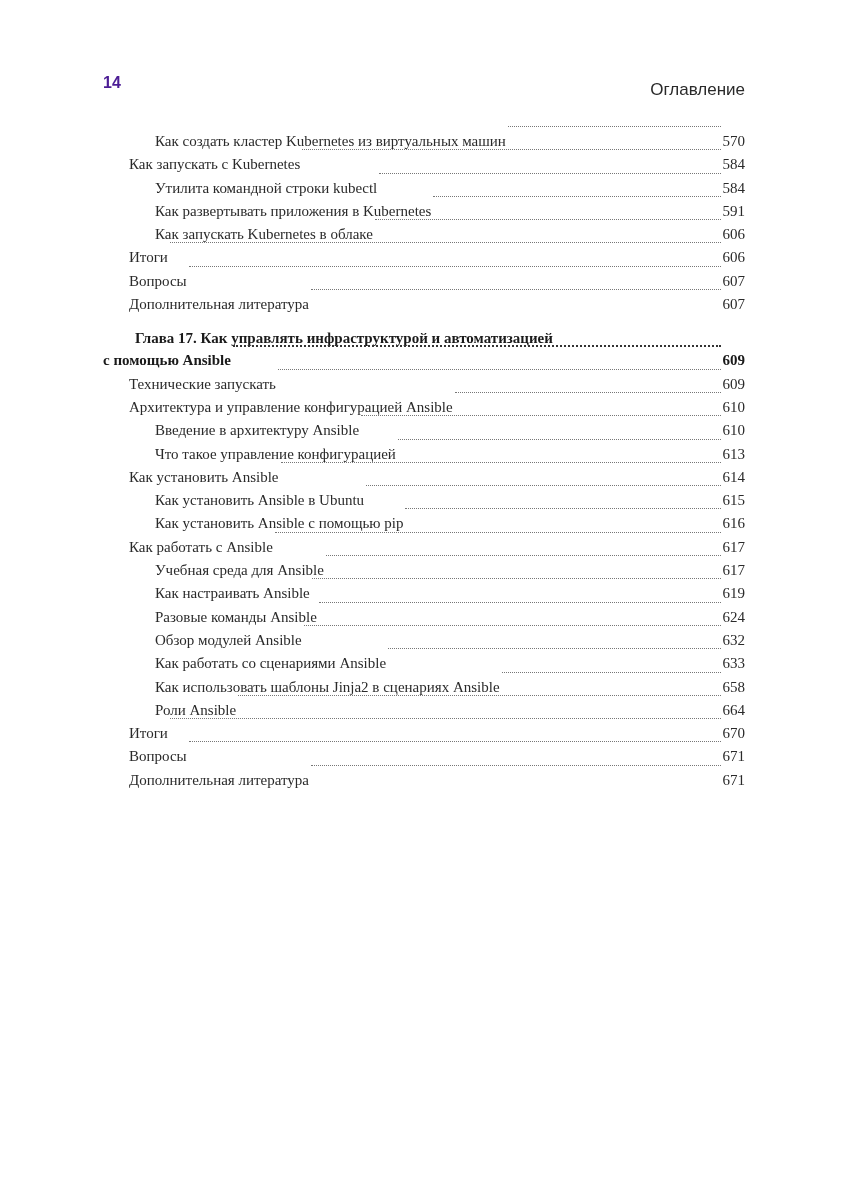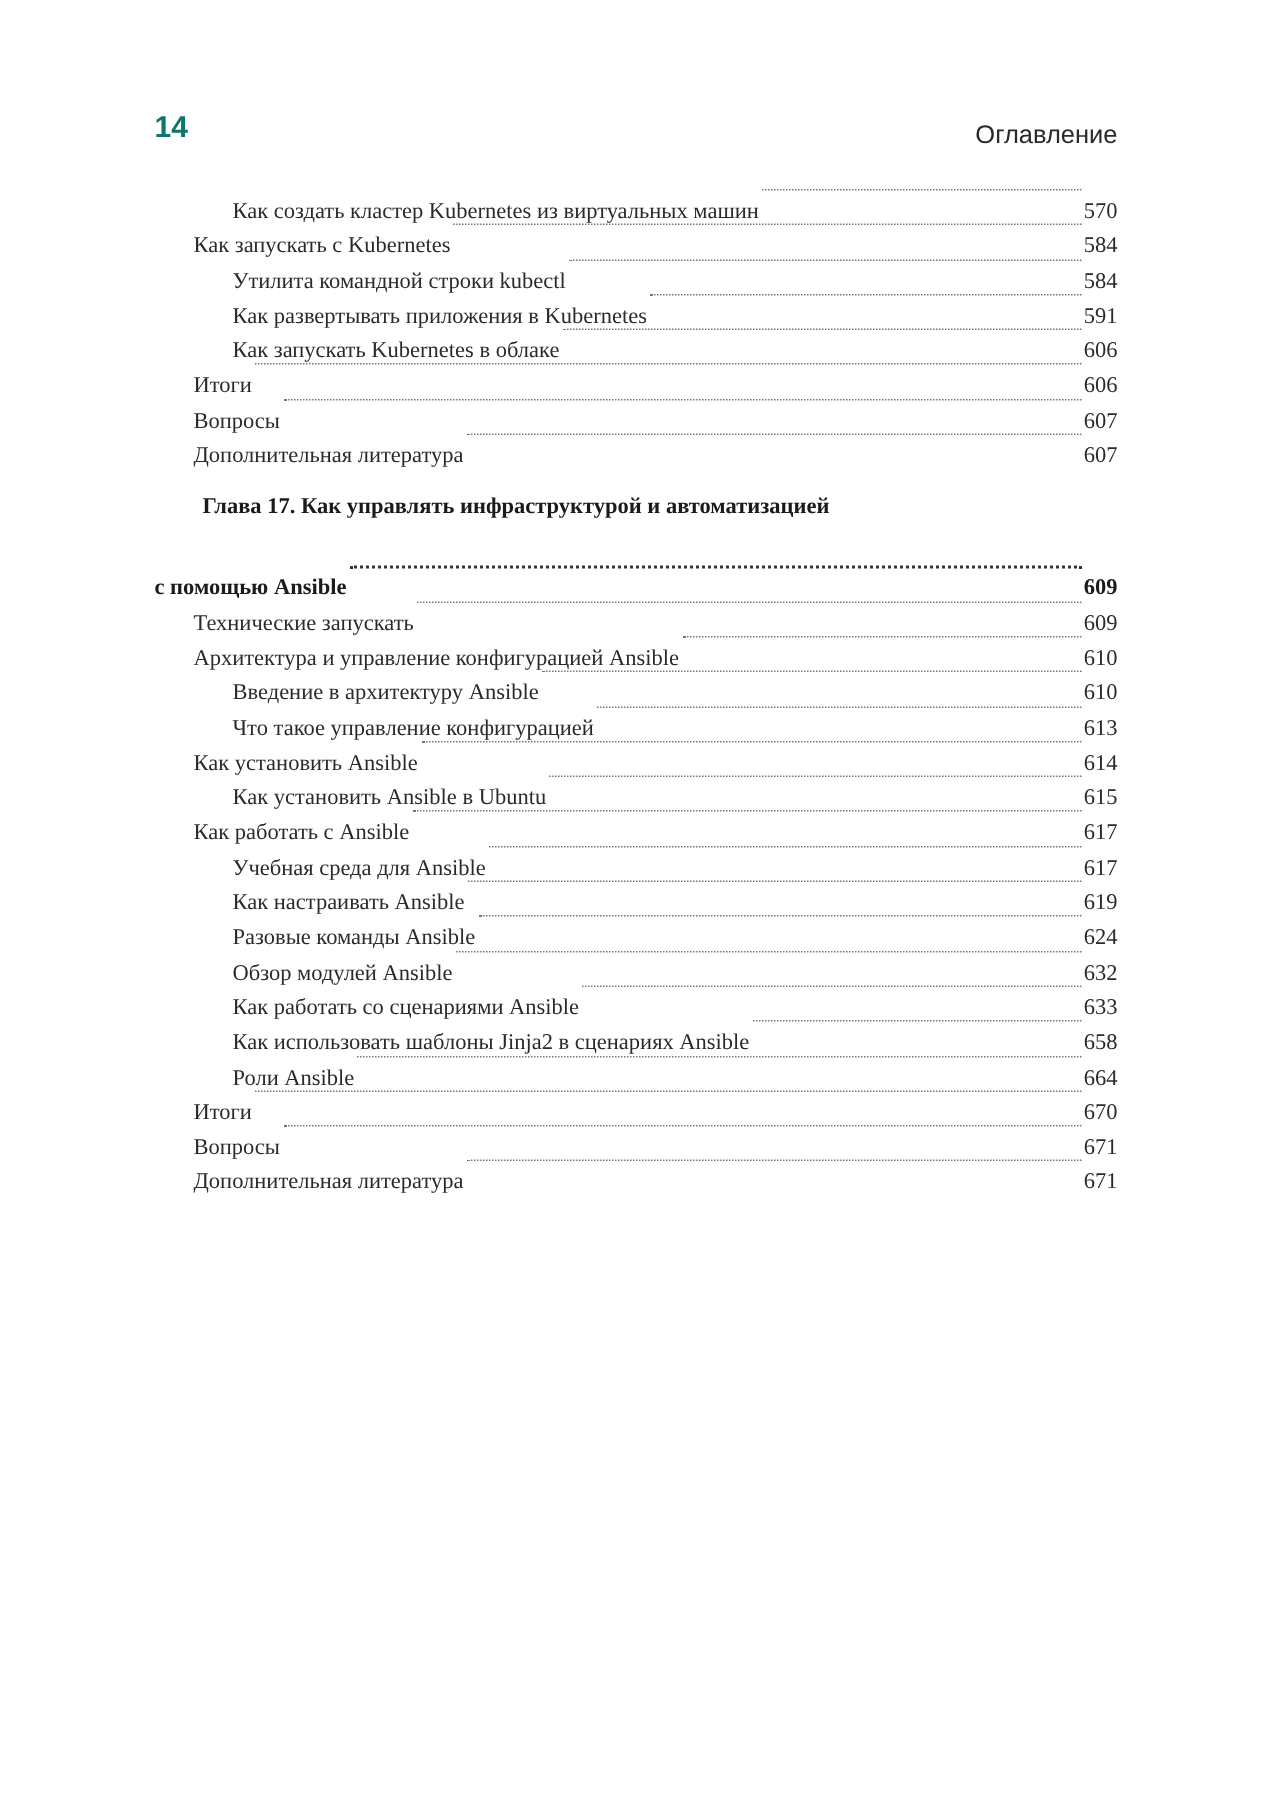--- a/index.html
+++ b/index.html
@@ -1,26 +1,26 @@
 <!DOCTYPE html>
 <html><head>
 <meta charset="utf-8">
 <style>
   html, body { margin: 0; padding: 0; background: #ffffff; }
   body { width: 849px; height: 1200px; position: relative; overflow: hidden; color: #2a2a2a; }
-  .page-num { position: absolute; left: 103px; top: 74px; font-family: "Liberation Sans", sans-serif; font-weight: bold; font-size: 20px; color: #0f766e; }
+  .page-num { position: absolute; left: 103px; top: 74px; font-family: "Liberation Sans", sans-serif; font-weight: bold; font-size: 16px; color: #4c1d95; }
   .running-head { position: absolute; right: 104px; top: 80px; font-family: "Liberation Sans", sans-serif; font-size: 17px; color: #2a2a2a; }
   .toc { position: absolute; left: 103px; top: 130px; width: 642px; font-family: "Liberation Serif", serif; font-size: 15px; }
   .row { display: flex; align-items: flex-start; height: 23.3px; line-height: 23.3px; white-space: nowrap; }
   .row .t { flex: 0 0 auto; }
   .row .dots { flex: 1 1 auto; overflow: hidden; margin: 0 2px; border-bottom: 1px dotted #777; height: 0; position: relative; top: -4px; }
   .row .p { flex: 0 0 auto; }
   .lvl1 { padding-left: 26px; }
   .lvl2 { padding-left: 52px; }
-  .chapter { font-weight: bold; color: #1a1a1a; margin-top: 32px; }
+  .chapter { font-weight: bold; color: #1a1a1a; }
   .chapter-line1 { height: 21px; line-height: 21px; margin-top: 12px; margin-left: 32px; }
   .chapter .dots { border-bottom: 2px dotted #333; top: -4px; }
 </style>
 </head>
 <body>
 
 <div class="page-num">14</div>
 <div class="running-head">Оглавление</div>
 
 <div class="toc">
@@ -98,20 +98,25 @@
       <div class="row lvl1">
         <span class="t">Как установить Ansible</span>
         <span class="dots"></span>
         <span class="p">614</span>
       </div>
       <div class="row lvl2">
         <span class="t">Как установить Ansible в Ubuntu</span>
         <span class="dots"></span>
         <span class="p">615</span>
       </div>
+      <div class="row lvl2">
+        <span class="t">Как установить Ansible с помощью pip</span>
+        <span class="dots"></span>
+        <span class="p">616</span>
+      </div>
       <div class="row lvl1">
         <span class="t">Как работать с Ansible</span>
         <span class="dots"></span>
         <span class="p">617</span>
       </div>
       <div class="row lvl2">
         <span class="t">Учебная среда для Ansible</span>
         <span class="dots"></span>
         <span class="p">617</span>
       </div>

